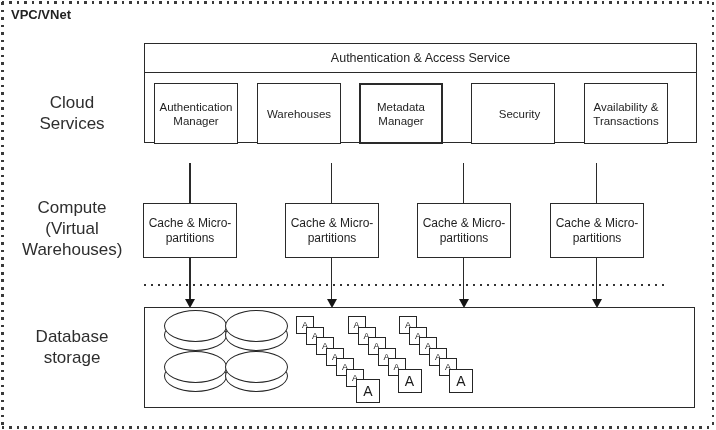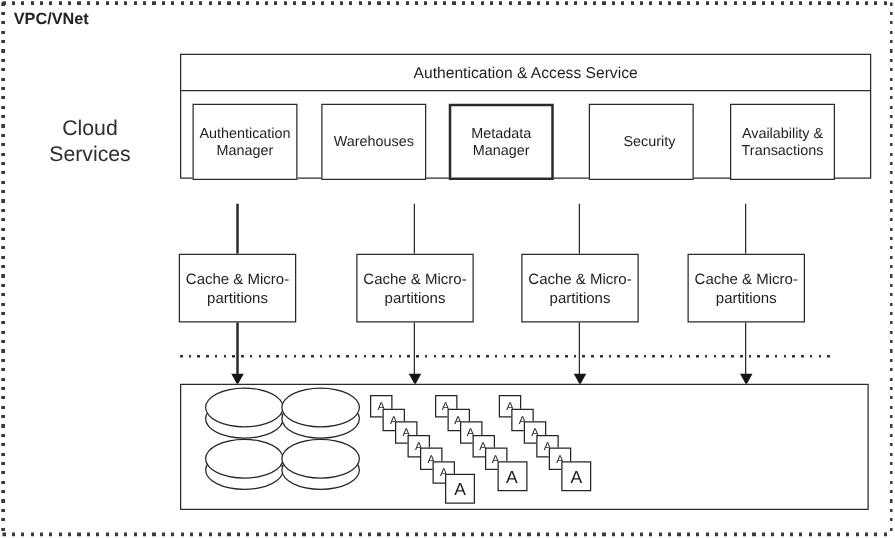--- a/index.html
+++ b/index.html
@@ -89,20 +89,22 @@
 <div class="page">
 
   <div class="dot-h top"></div>
   <div class="dot-h bottom"></div>
   <div class="dot-v left"></div>
   <div class="dot-v right"></div>
 
   <div class="vpc-label">VPC/VNet</div>
 
   <div class="layer-label cloud">Cloud Services</div>
+  <div class="layer-label compute">Compute (Virtual Warehouses)</div>
+  <div class="layer-label storage">Database storage</div>
 
   <div class="services-box">
     <div class="services-header">Authentication &amp; Access Service</div>
     <div class="services-row">
 
     <div class="service-box">
         <span>Authentication Manager</span>
       </div>
         <div class="service-box">
         <span>Warehouses</span>

